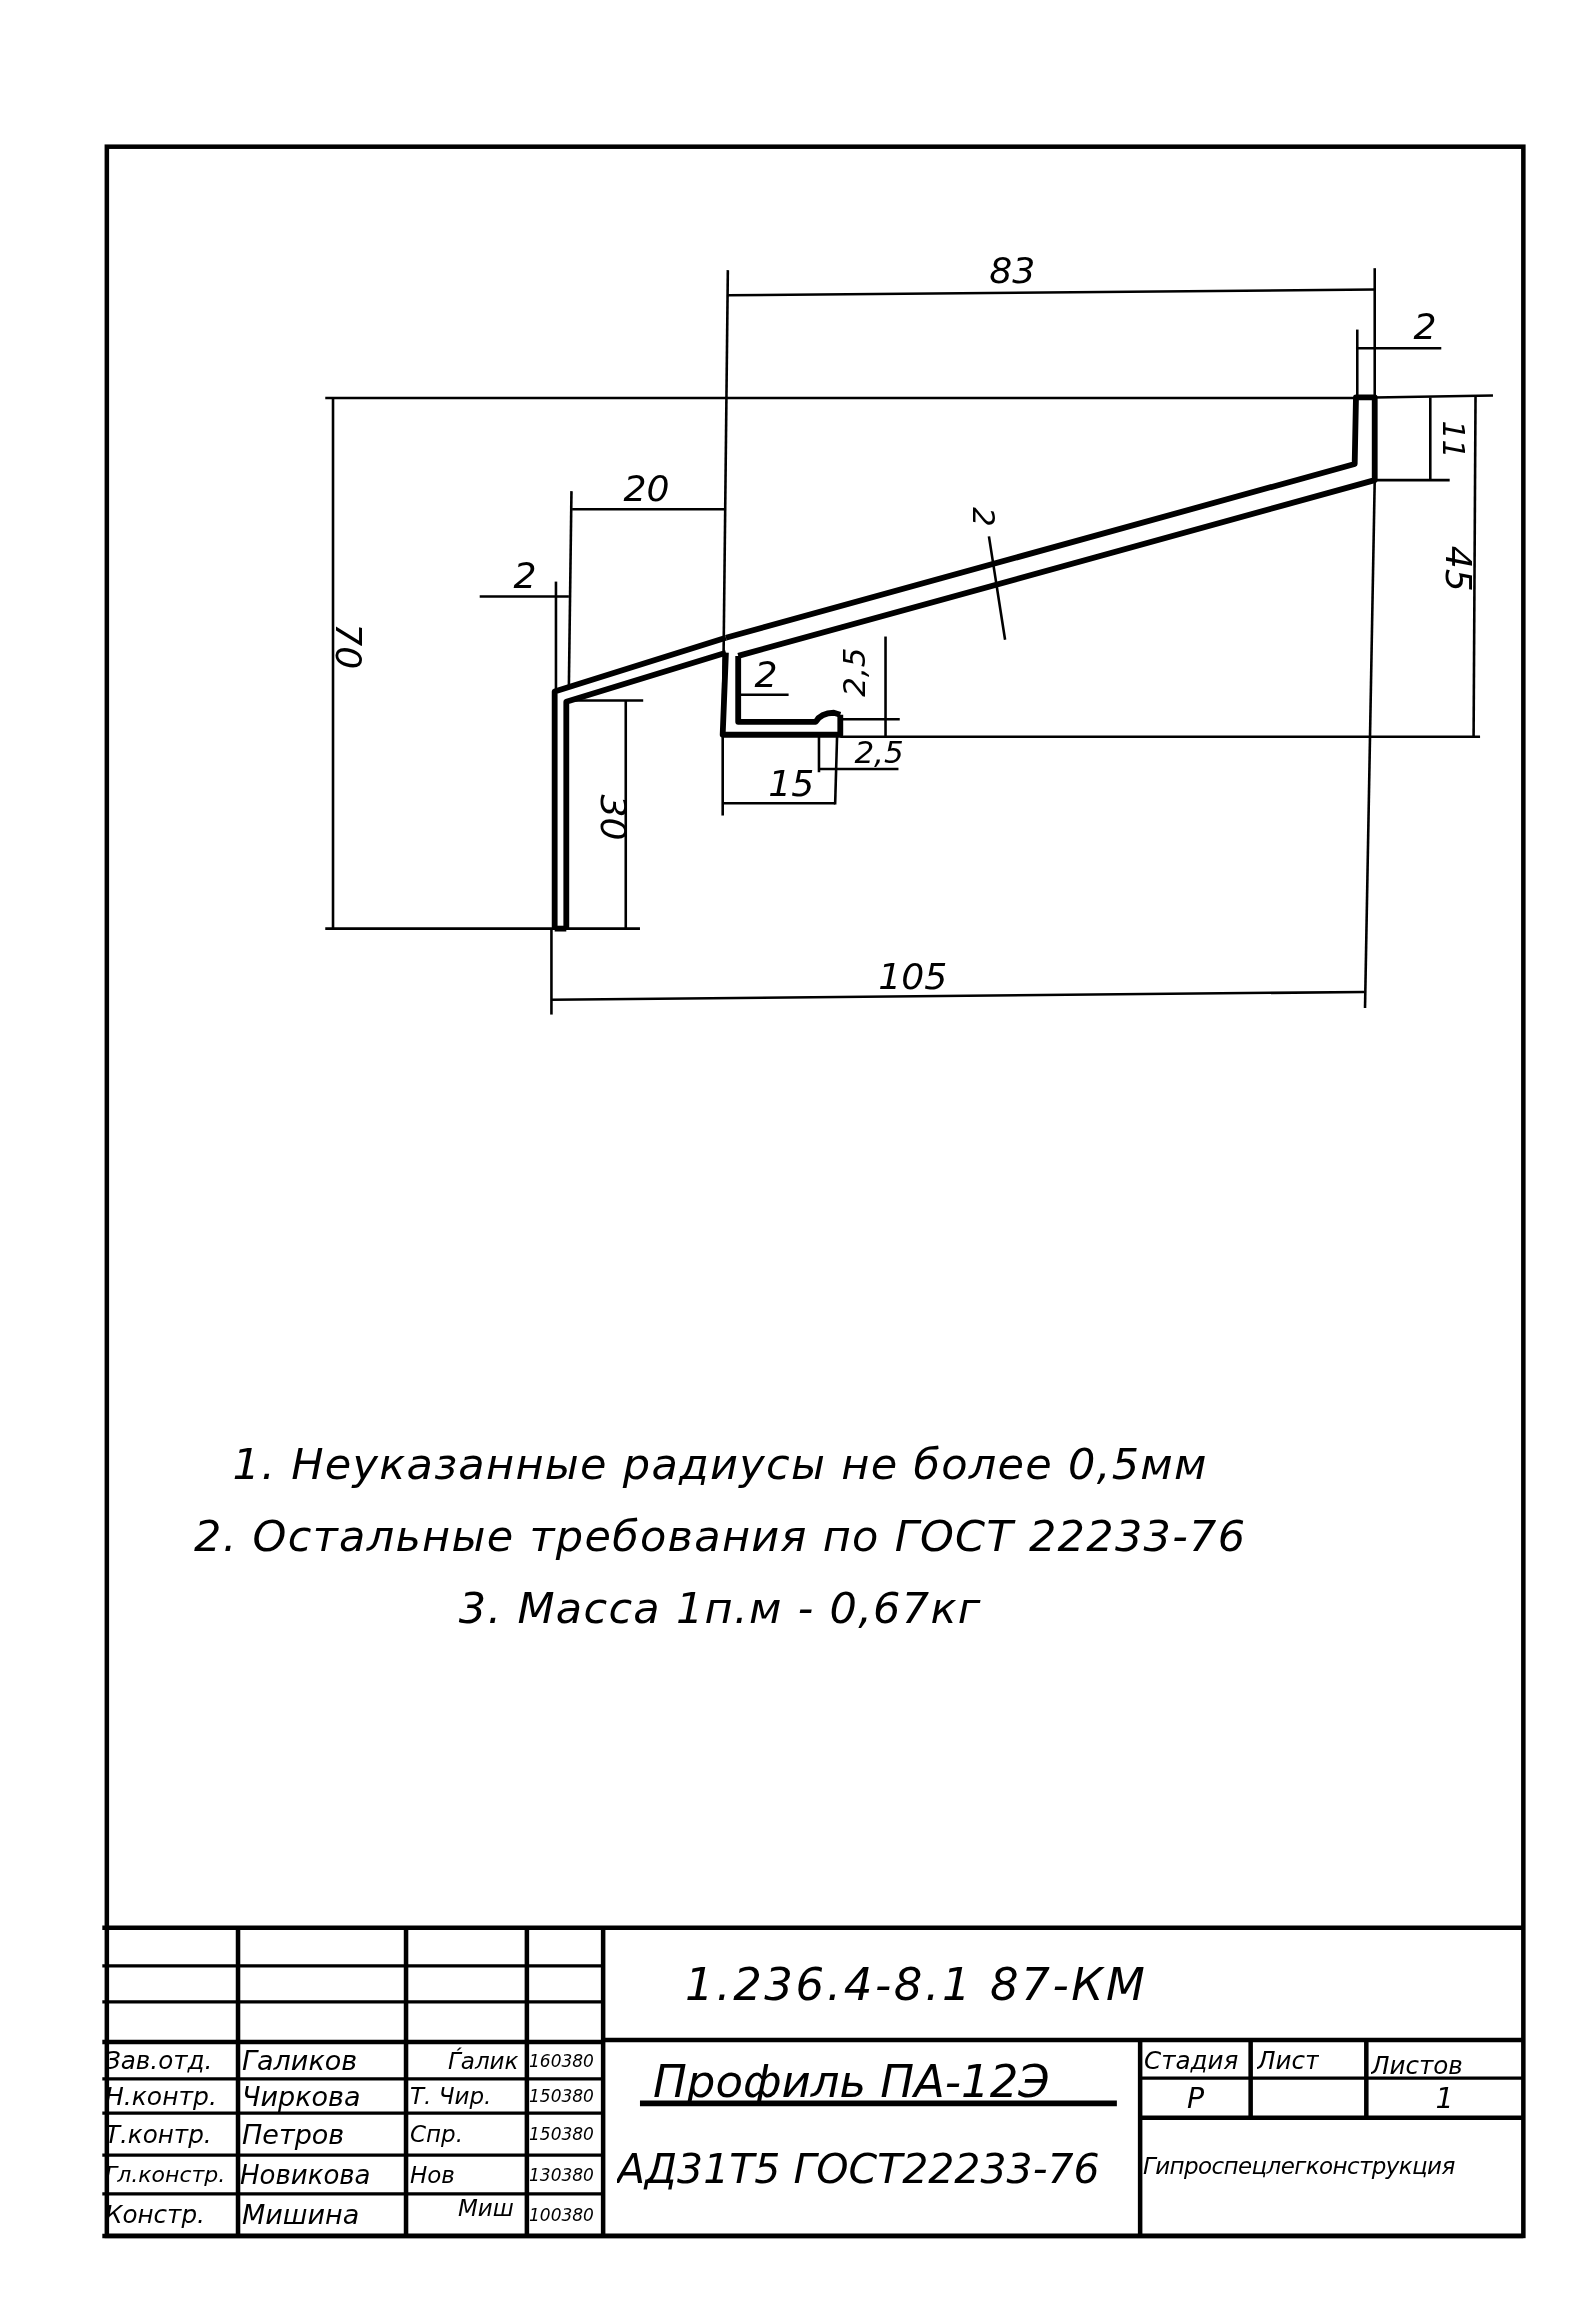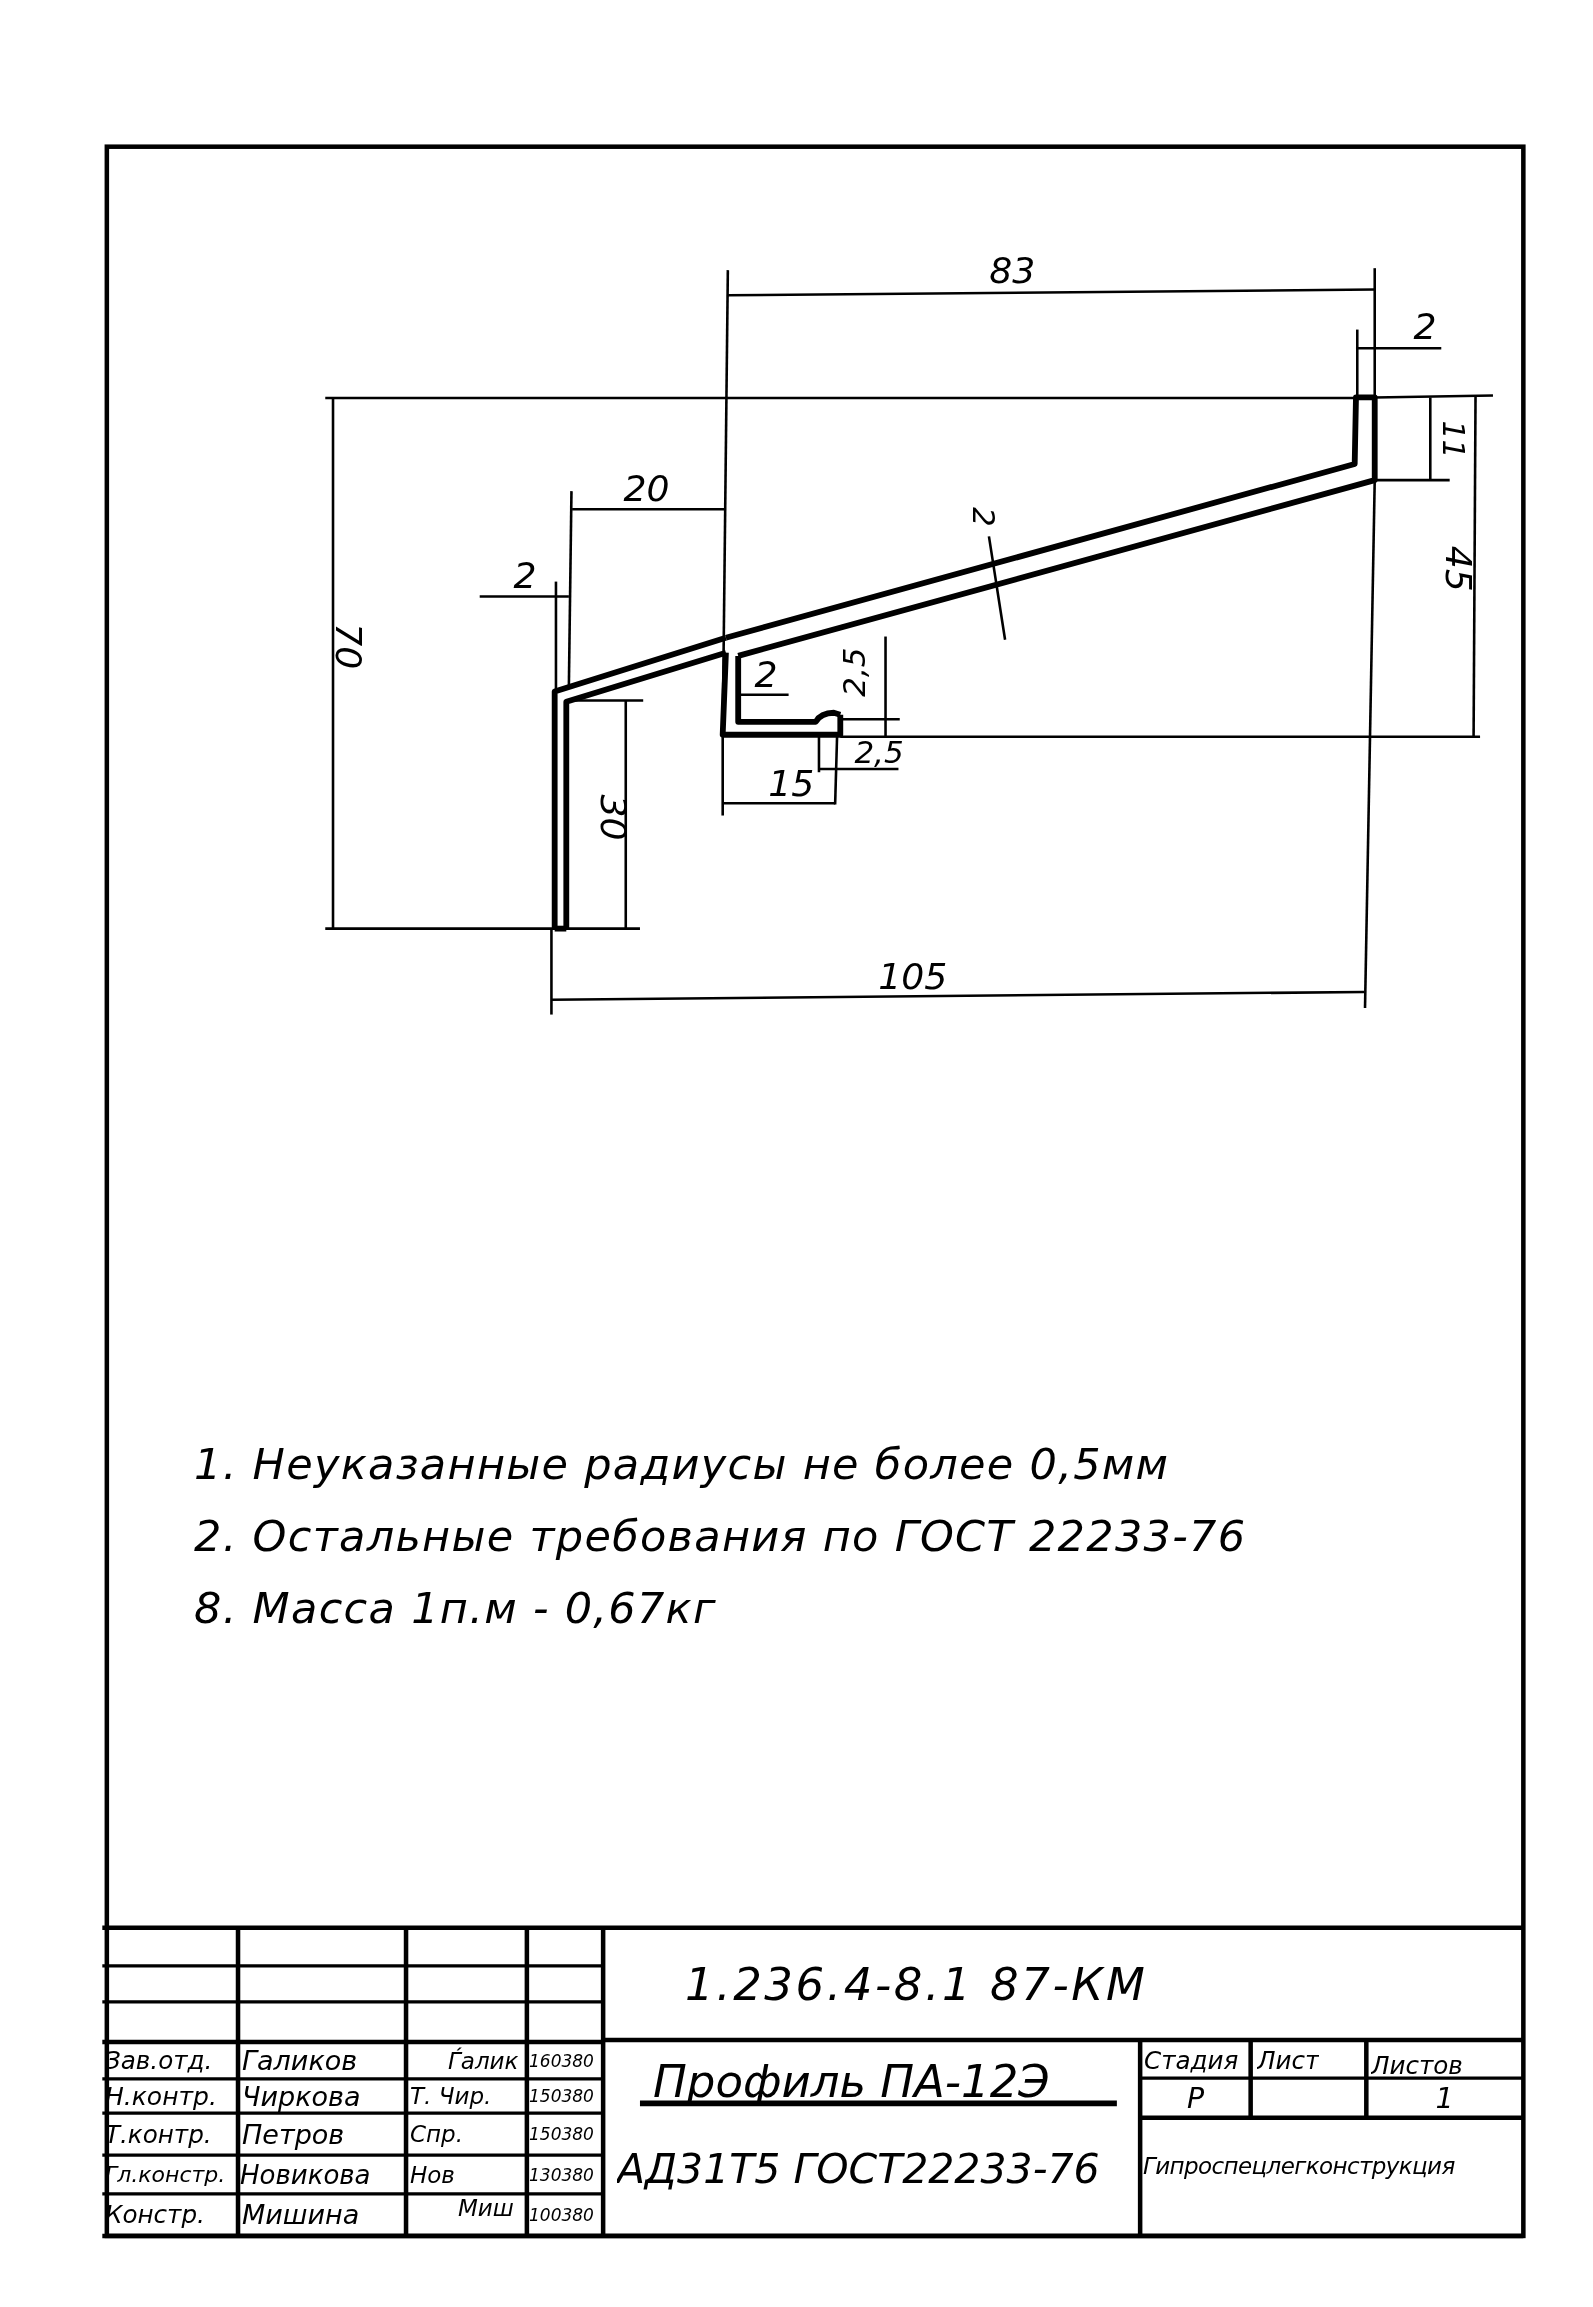--- a/index.html
+++ b/index.html
@@ -2,21 +2,21 @@
 <html style="font-size:10.3px"><head>
 <meta charset="utf-8">
 <style>
   html, body { margin:0; padding:0; background:#ffffff; }
   body { width:1594px; height:2307px; position:relative; overflow:hidden;
          font-family:"DejaVu Sans", sans-serif; color:#000; }
   .sheet { position:absolute; left:0; top:0; width:1594px; height:2307px; }
   svg text { font-family:"DejaVu Sans", sans-serif; font-style:italic; fill:#000; }
   .notes { position:absolute; left:194px; top:1428px; font-family:"DejaVu Sans", sans-serif;
            font-style:italic; font-size:43px; line-height:72px; letter-spacing:1.3px; }
-  .notes div { white-space:nowrap; }
+  .notes div { white-space:nowrap;text-align:center; }
   .tb-cell { position:absolute; display:flex; align-items:center; font-style:italic;
              font-family:"DejaVu Sans", sans-serif; white-space:nowrap; overflow:hidden; }
 </style>
 </head>
 <body>
 
 <div class="sheet">
 <svg width="1594" height="2307" viewBox="0 0 2466 3570" xmlns="http://www.w3.org/2000/svg">
 
   <g fill="none" stroke="#000" stroke-width="7">
@@ -122,21 +122,21 @@
     <line x1="158" y1="3335" x2="933" y2="3335"></line>
     <line x1="158" y1="3395" x2="933" y2="3395"></line>
     <line x1="1764" y1="3216" x2="2357" y2="3216"></line>
   </g>
 </svg>
 
 
 <div class="notes">
   <div>1. Неуказанные  радиусы  не  более  0,5мм</div>
   <div>2. Остальные  требования  по  ГОСТ 22233-76</div>
-  <div>8. Масса  1п.м  - 0,67кг</div>
+  <div>3. Масса  1п.м  - 0,67кг</div>
 </div>
 
 
 <div>
   <div class="tb-cell" style="left:685px;top:1945px;height:78px;font-size:45px;letter-spacing:2.6px;">1.236.4-8.1  87-КМ</div>
   <div class="tb-cell" style="left:653px;top:2055px;height:52px;font-size:45px;">Профиль  ПА-12Э</div>
   <div class="tb-cell" style="left:617px;top:2133px;height:71px;font-size:41px;">АД31Т5  ГОСТ22233-76</div>
   <div class="tb-cell" style="left:1144px;top:2043px;height:34px;font-size:24.6px;">Стадия</div>
   <div class="tb-cell" style="left:1257px;top:2043px;height:34px;font-size:24.6px;">Лист</div>
   <div class="tb-cell" style="left:1371px;top:2043px;height:45px;font-size:24.6px;">Листов</div>

